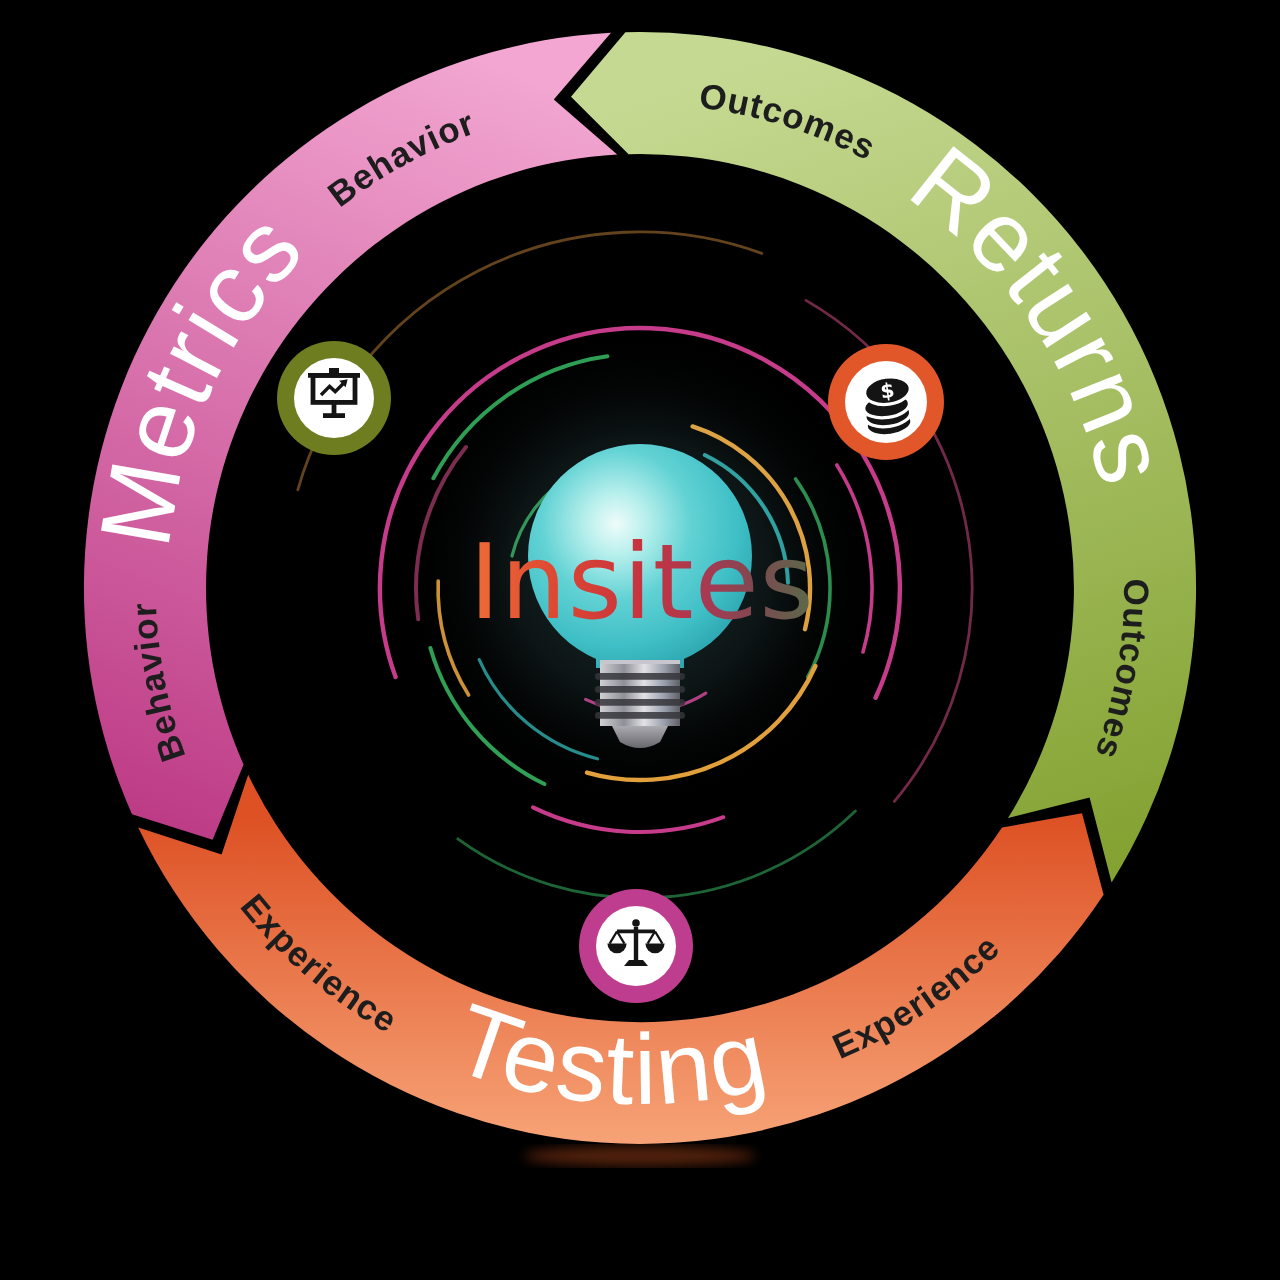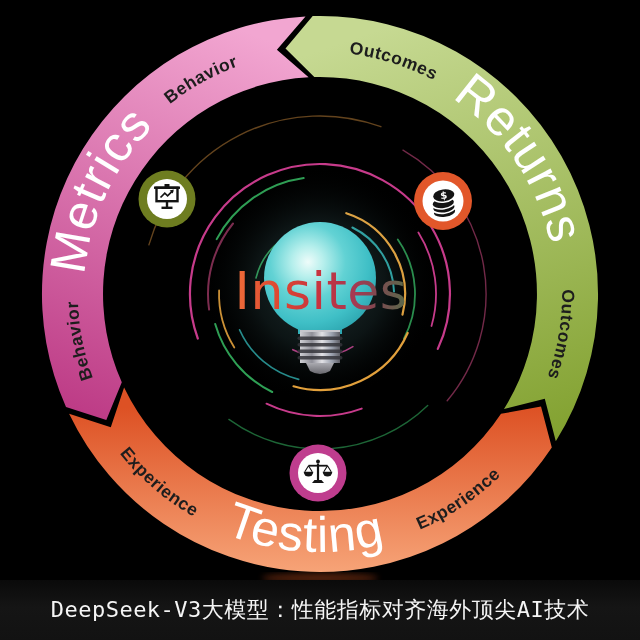--- a/index.html
+++ b/index.html
@@ -163,16 +163,13 @@
         <rect x="297.5" y="356" width="45" height="3.4" rx="1.7"></rect>
       </g>
       <path d="M 306,363 L 334,363 L 330,371 Q 320,377 310,371 Z" fill="url(#gradTip)"></path>
     </g>
 
     <text x="321" y="309" class="centerword" fill="url(#gradInsites)">Insites</text>
 
     <ellipse cx="320" cy="578" rx="58" ry="5" fill="#b5491c" opacity="0.45" filter="url(#soft)"></ellipse>
   </svg>
 
-  <div class="caption-bar">
-    <div class="caption">DeepSeek-V3大模型：性能指标对齐海外顶尖AI技术</div>
-  </div>
 </div>
 
 </body></html>

